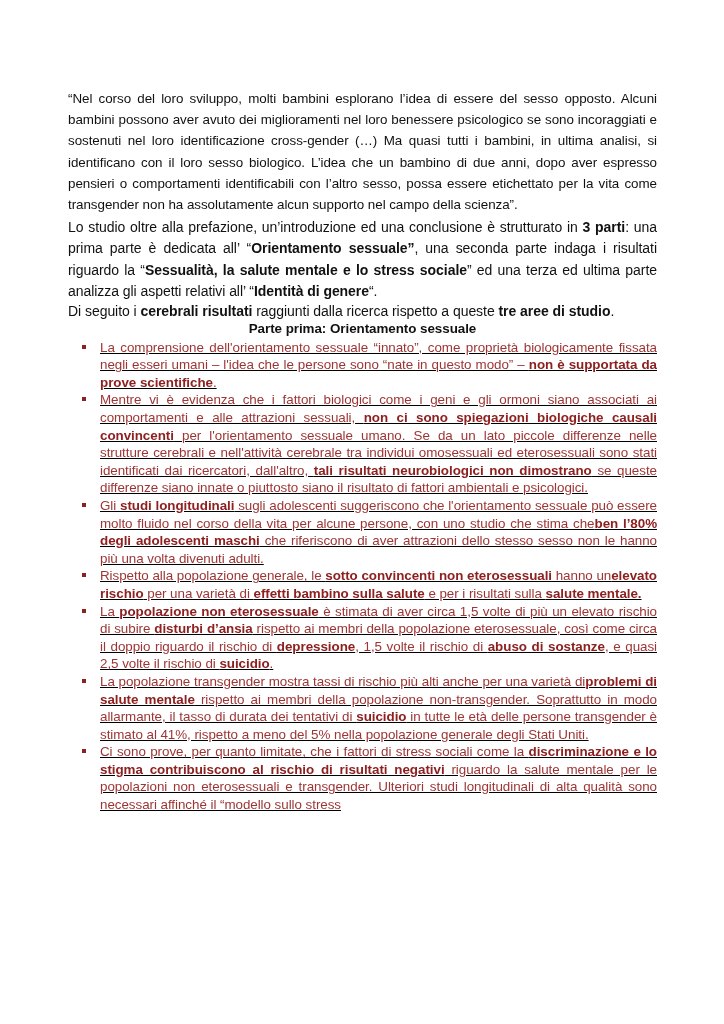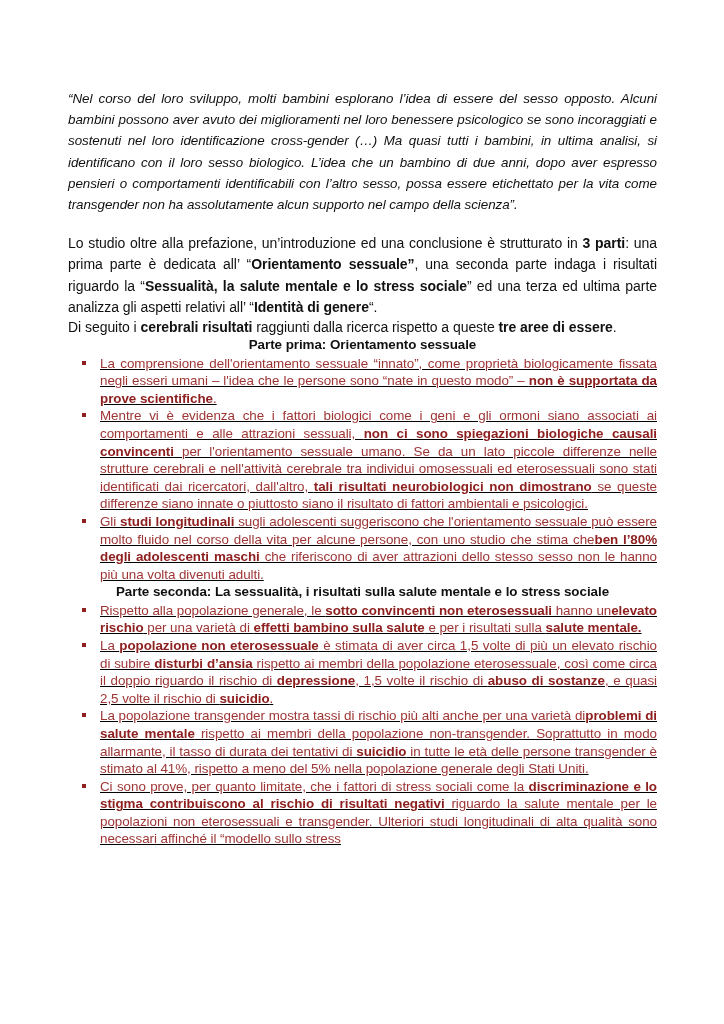--- a/index.html
+++ b/index.html
@@ -21,26 +21,25 @@
     background: #ffffff;
     box-sizing: border-box;
     padding: 88px 67px 0 68px;
   }
   .content {
     width: 589px;
   }
 
   
   .quote {
-    font-style: italic;
     font-size: 13.4px;
     line-height: 21.2px;
     text-align: justify;
     color: #111111;
-    margin: 0 0 18px 0;
+    margin: 0 0 2px 0;
     letter-spacing: -0.05px;
   }
 
   
   .body-par {
     font-size: 14px;
     line-height: 21.2px;
     text-align: justify;
     color: #111111;
     margin: 0;
@@ -96,30 +95,29 @@
 </head>
 <body>
 
 <div class="page">
   <div class="content">
 
     <p class="quote">“Nel corso del loro sviluppo, molti bambini esplorano l’idea di essere del sesso opposto. Alcuni bambini possono aver avuto dei miglioramenti nel loro benessere psicologico se sono incoraggiati e sostenuti nel loro identificazione cross-gender (…) Ma quasi tutti i bambini, in ultima analisi, si identificano con il loro sesso biologico. L’idea che un bambino di due anni, dopo aver espresso pensieri o comportamenti identificabili con l’altro sesso, possa essere etichettato per la vita come transgender non ha assolutamente alcun supporto nel campo della scienza”.</p>
 
     <p class="body-par"><span>Lo studio oltre alla prefazione, un’introduzione ed una conclusione è strutturato in </span><b>3 parti</b><span>: una prima parte è dedicata all’ “</span><b>Orientamento sessuale”</b><span>, una seconda parte indaga i risultati riguardo la “</span><b>Sessualità, la salute mentale e lo stress sociale</b><span>” ed una terza ed ultima parte analizza gli aspetti relativi all’ “</span><b>Identità di genere</b><span>“.</span></p>
 
-    <p class="body-par tight"><span>Di seguito i </span><b>cerebrali risultati</b><span> raggiunti dalla ricerca rispetto a queste </span><b>tre aree di essere</b><span>.</span></p>
+    <p class="body-par tight"><span>Di seguito i </span><b>cerebrali risultati</b><span> raggiunti dalla ricerca rispetto a queste </span><b>tre aree di studio</b><span>.</span></p>
 
     <h2 class="section-head">Parte prima: Orientamento sessuale</h2>
     <ul class="redlist" id="list-0">
         <li><span class="sq"></span><span>La comprensione dell'orientamento sessuale “innato”, come proprietà biologicamente fissata negli esseri umani – l'idea che le persone sono “nate in questo modo” – </span><b>non è supportata da prove scientifiche</b><span>.</span></li>
         <li><span class="sq"></span><span>Mentre vi è evidenza che i fattori biologici come i geni e gli ormoni siano associati ai comportamenti e alle attrazioni sessuali, </span><b>non ci sono spiegazioni biologiche causali convincenti</b><span> per l'orientamento sessuale umano. Se da un lato piccole differenze nelle strutture cerebrali e nell'attività cerebrale tra individui omosessuali ed eterosessuali sono stati identificati dai ricercatori, dall'altro, </span><b>tali risultati neurobiologici non dimostrano</b><span> se queste differenze siano innate o piuttosto siano il risultato di fattori ambientali e psicologici.</span></li>
         <li><span class="sq"></span><span>Gli </span><b>studi longitudinali</b><span> sugli adolescenti suggeriscono che l'orientamento sessuale può essere molto fluido nel corso della vita per alcune persone, con uno studio che stima che</span><b>ben l’80% degli adolescenti maschi</b><span> che riferiscono di aver attrazioni dello stesso sesso non le hanno più una volta divenuti adulti.</span></li>
       </ul>
 
-    <h2 class="section-head">Parte seconda: La sessualità, i risultati sulla salute mentale e lo stress sociale</h2>
     <ul class="redlist" id="list-1">
         <li><span class="sq"></span><span>Rispetto alla popolazione generale, le </span><b>sotto convincenti non eterosessuali</b><span> hanno un</span><b>elevato rischio</b><span> per una varietà di </span><b>effetti bambino sulla salute</b><span> e per i risultati sulla </span><b>salute mentale.</b></li>
         <li><span class="sq"></span><span>La </span><b>popolazione non eterosessuale</b><span> è stimata di aver circa 1,5 volte di più un elevato rischio di subire </span><b>disturbi d’ansia</b><span> rispetto ai membri della popolazione eterosessuale, così come circa il doppio riguardo il rischio di </span><b>depressione</b><span>, 1,5 volte il rischio di </span><b>abuso di sostanze</b><span>, e quasi 2,5 volte il rischio di </span><b>suicidio</b><span>.</span></li>
         <li><span class="sq"></span><span>La popolazione transgender mostra tassi di rischio più alti anche per una varietà di</span><b>problemi di salute mentale</b><span> rispetto ai membri della popolazione non-transgender. Soprattutto in modo allarmante, il tasso di durata dei tentativi di </span><b>suicidio</b><span> in tutte le età delle persone transgender è stimato al 41%, rispetto a meno del 5% nella popolazione generale degli Stati Uniti.</span></li>
         <li><span class="sq"></span><span>Ci sono prove, per quanto limitate, che i fattori di stress sociali come la </span><b>discriminazione e lo stigma contribuiscono al rischio di risultati negativi</b><span> riguardo la salute mentale per le popolazioni non eterosessuali e transgender. Ulteriori studi longitudinali di alta qualità sono necessari affinché il “modello sullo stress</span></li>
       </ul>
 
   </div>
 </div>
 

